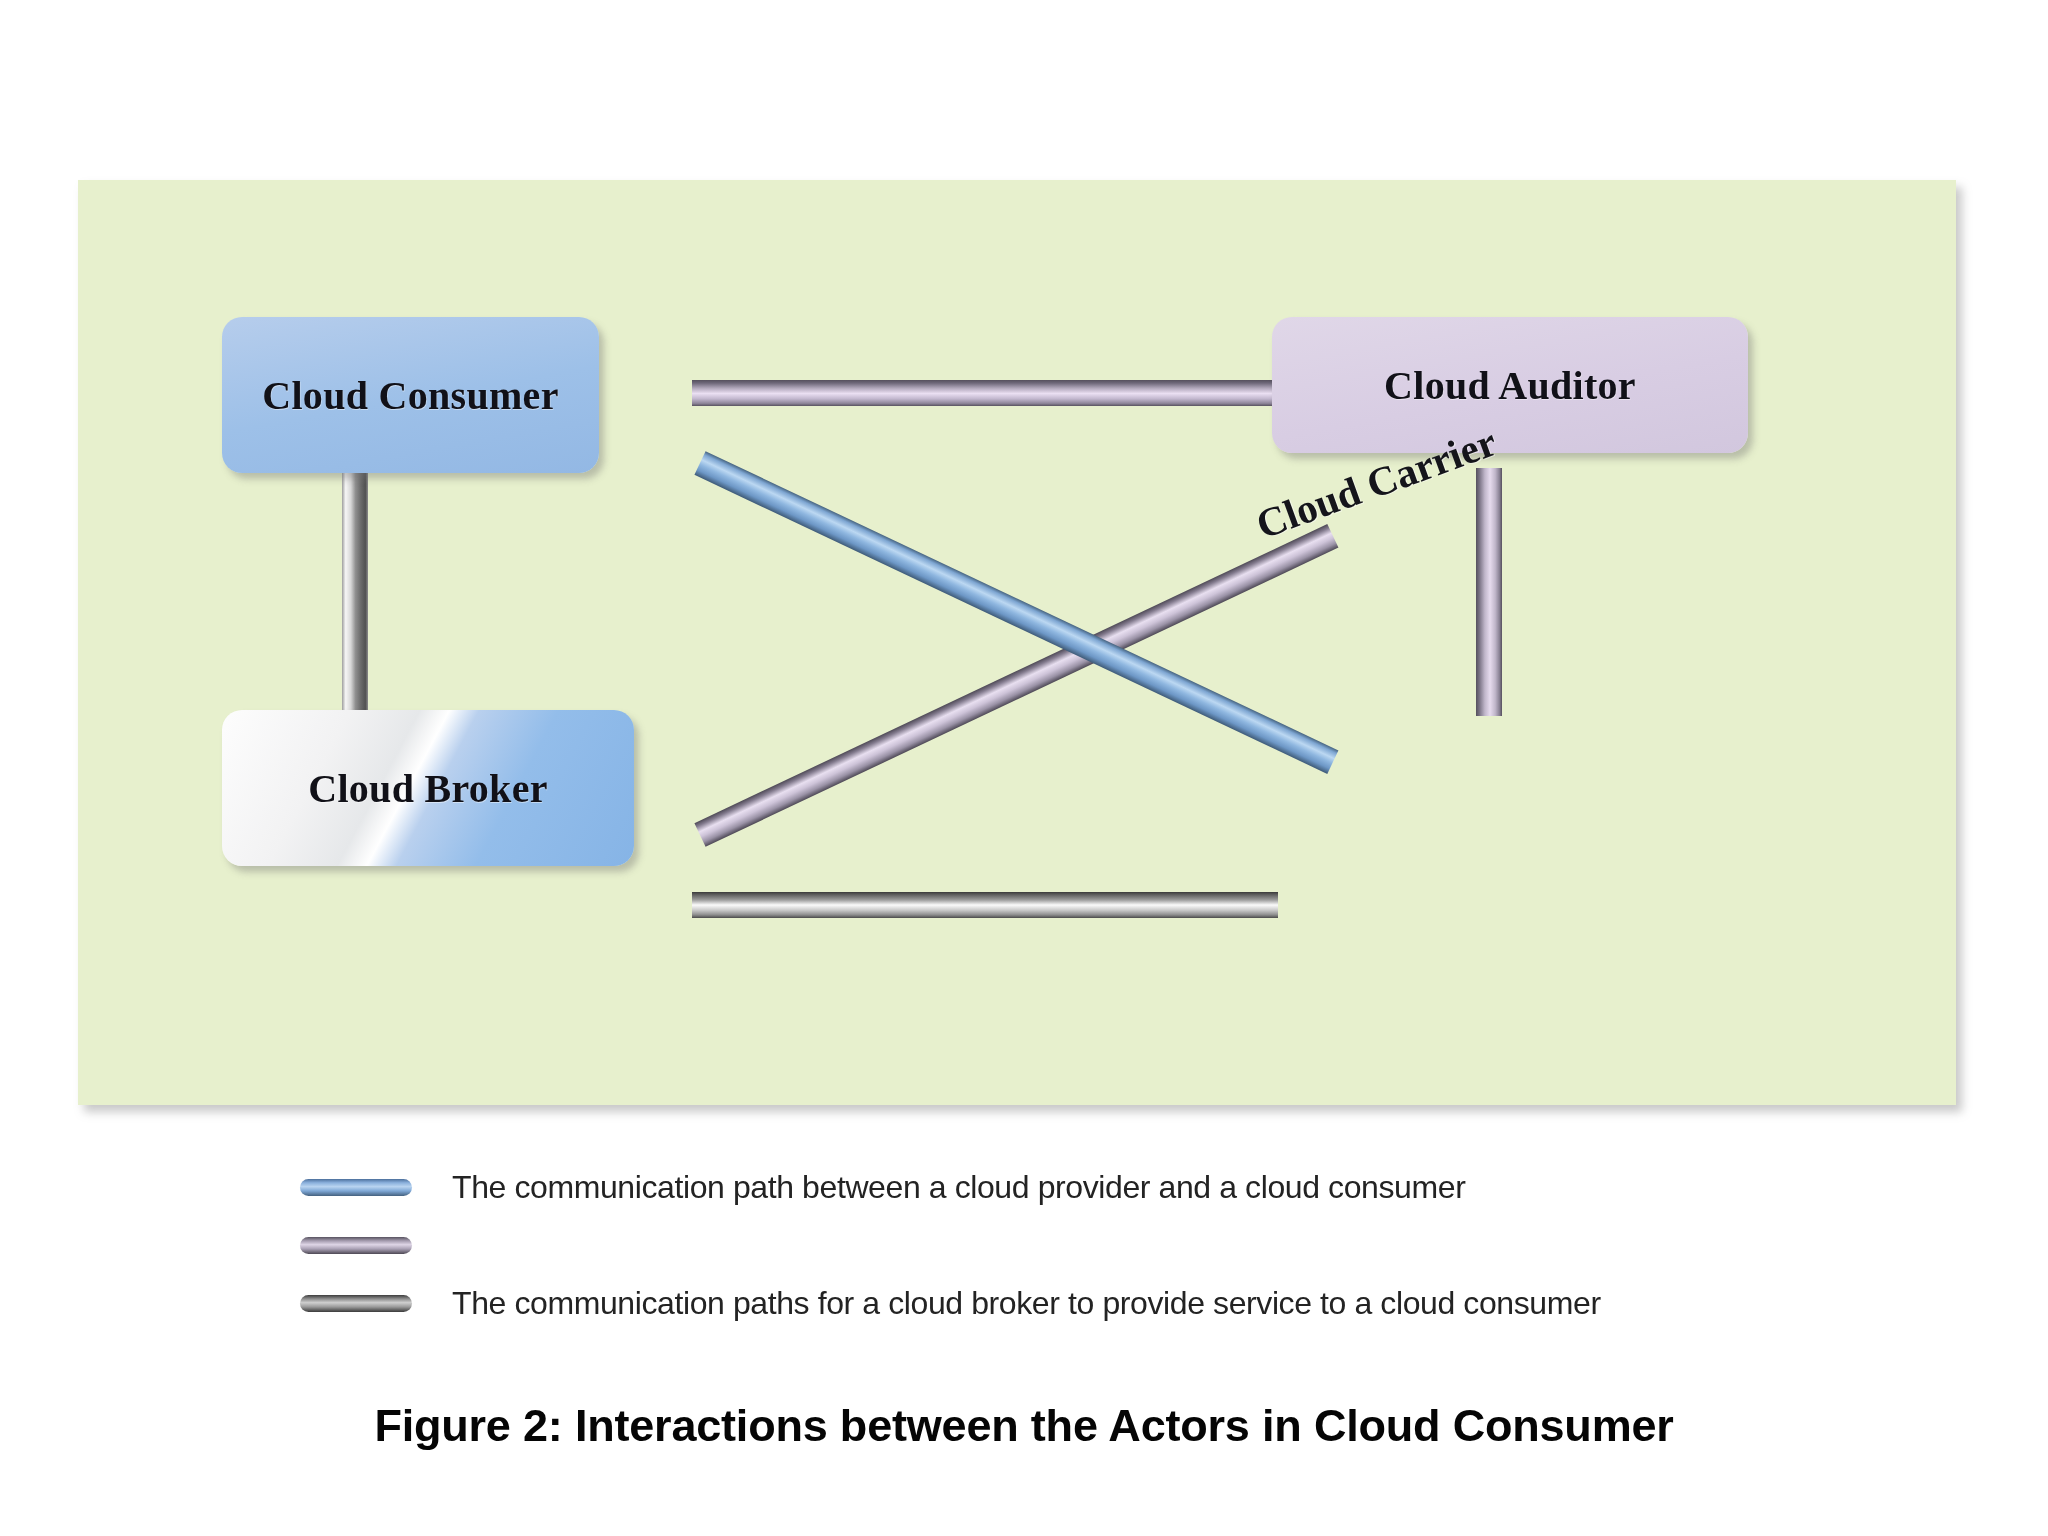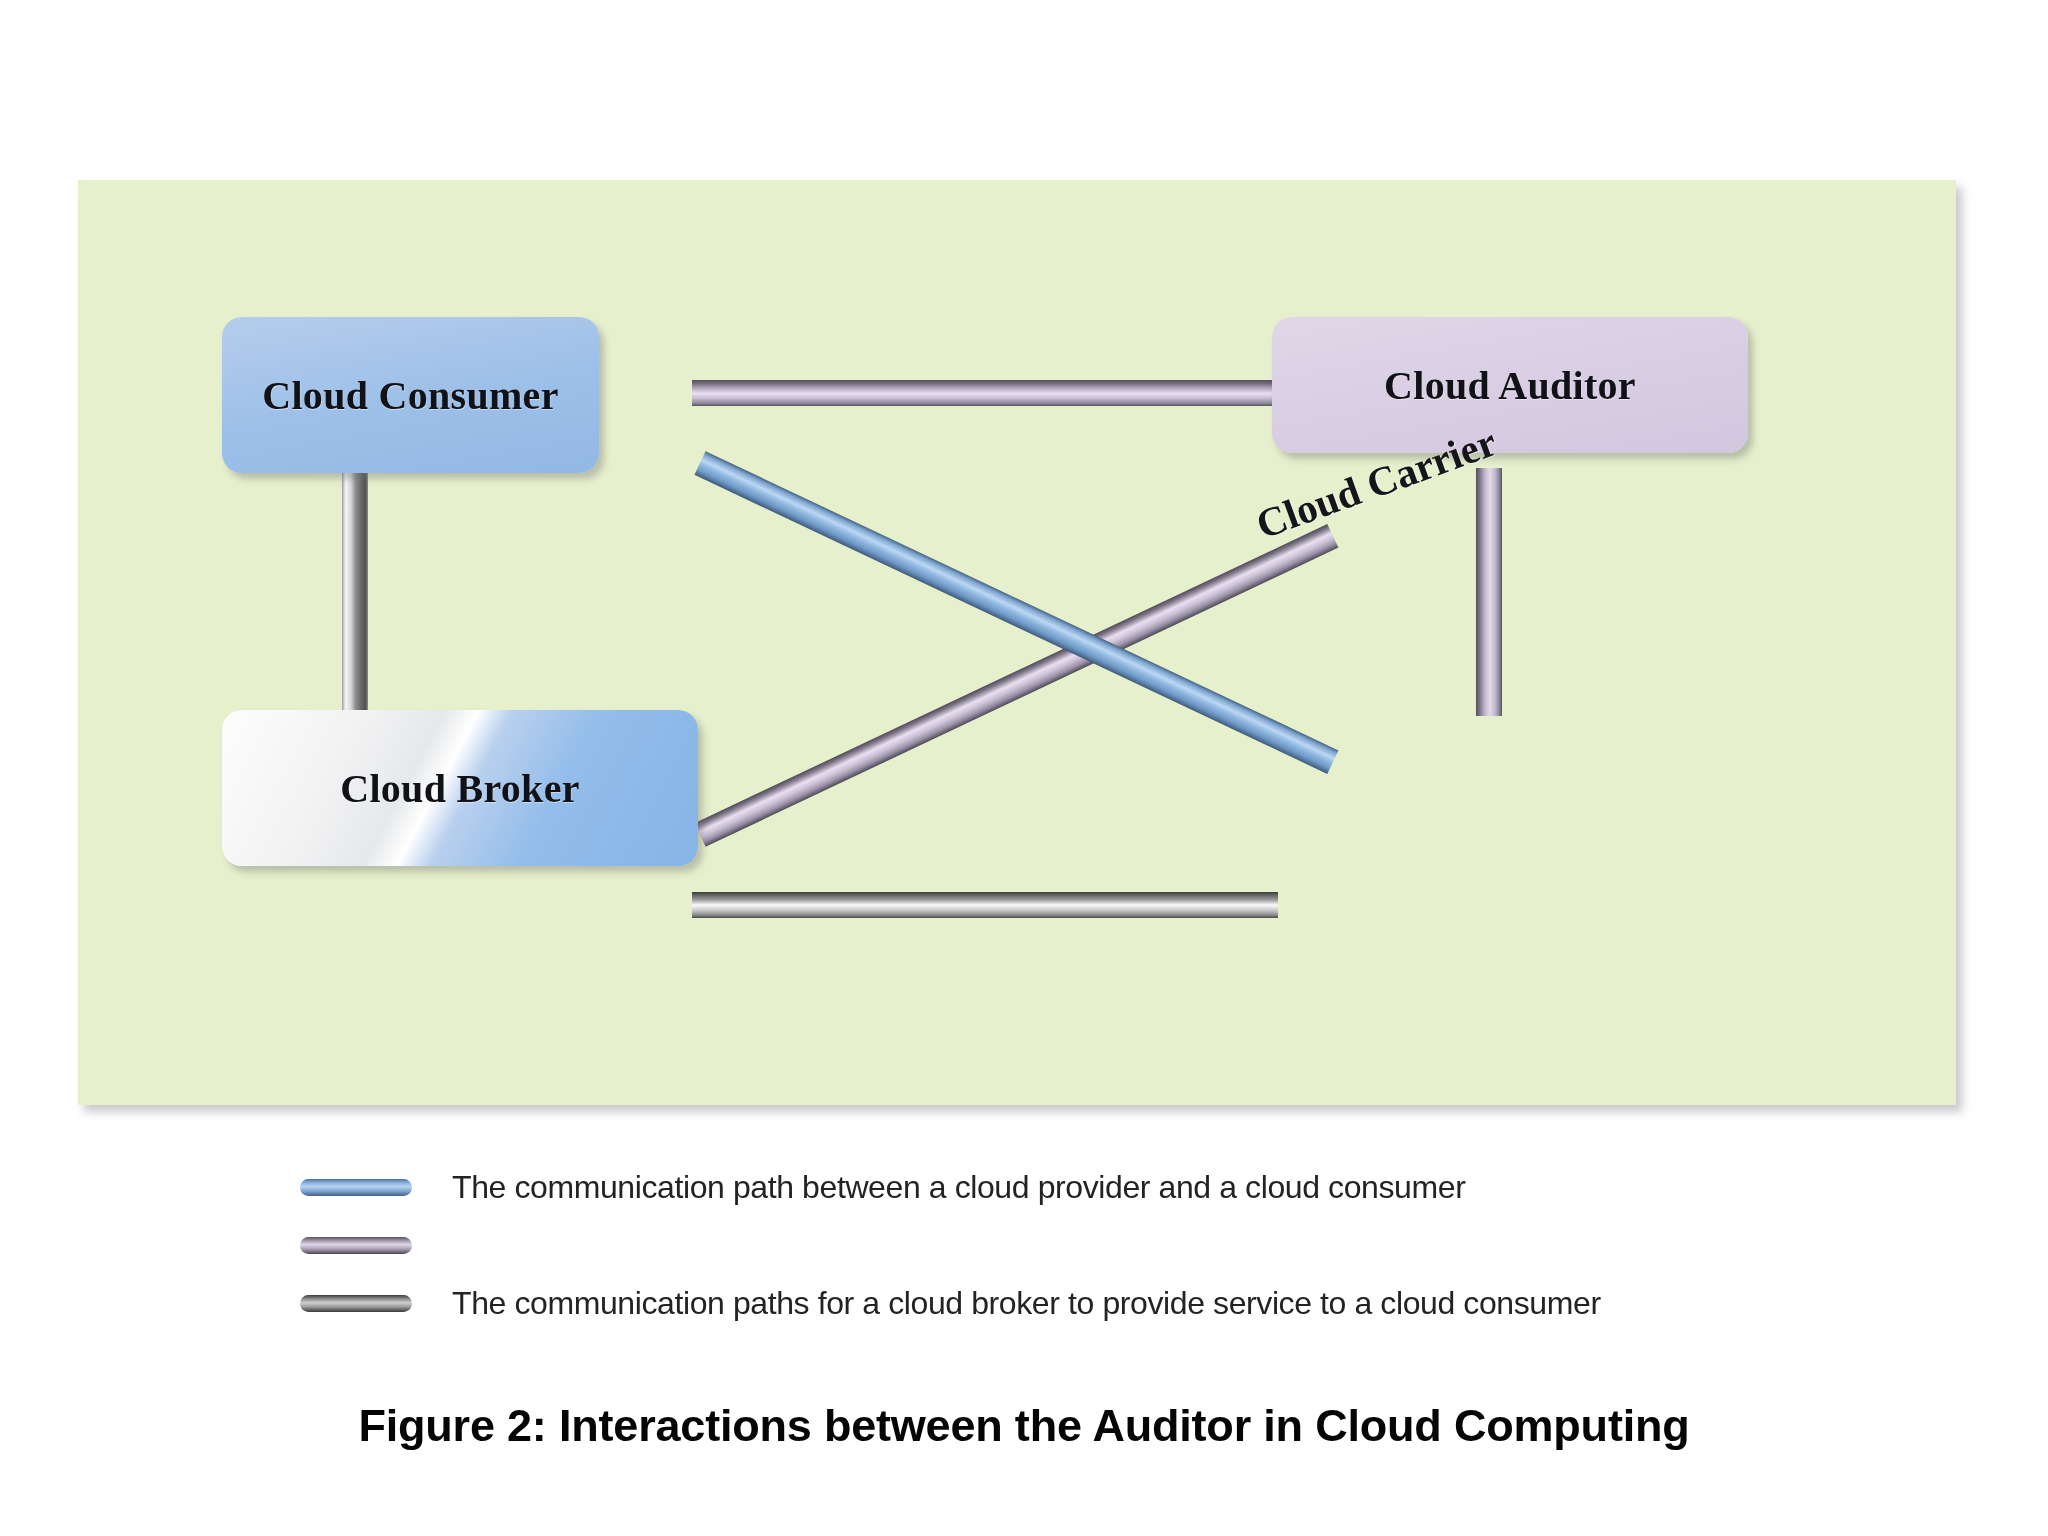--- a/index.html
+++ b/index.html
@@ -72,21 +72,21 @@
   #node-auditor {
     left: 1194px;
     top: 137px;
     width: 476px;
     height: 136px;
     background: linear-gradient(170deg, #e0d7e8 0%, #d8cde3 55%, #d2c7de 100%);
   }
   #node-broker {
     left: 144px;
     top: 530px;
-    width: 476px;
+    width: 412px;
     height: 156px;
     background: linear-gradient(118deg,
         #fdfdfd 0%, #f2f2f3 26%, #e6e8ea 40%,
         #ffffff 46%,
         #b9d0ee 52%, #93bdea 68%, #86b4e6 100%);
     align-items: center;
   }
   #node-provider {
     left: 1194px;
     top: 530px;
@@ -286,15 +286,15 @@
       <span class="legend-swatch purple"></span>
     </div>
 
     <div class="legend-row">
       <span class="legend-swatch gray"></span>
       <span class="legend-text">The communication paths for a cloud broker to provide service to a cloud consumer</span>
     </div>
 
   </div>
 
-  <div id="figure-caption">Figure 2: Interactions between the Auditor in Cloud Computing</div>
+  <div id="figure-caption">Figure 2: Interactions between the Actors in Cloud Consumer</div>
 
 </div>
 
 </body></html>

